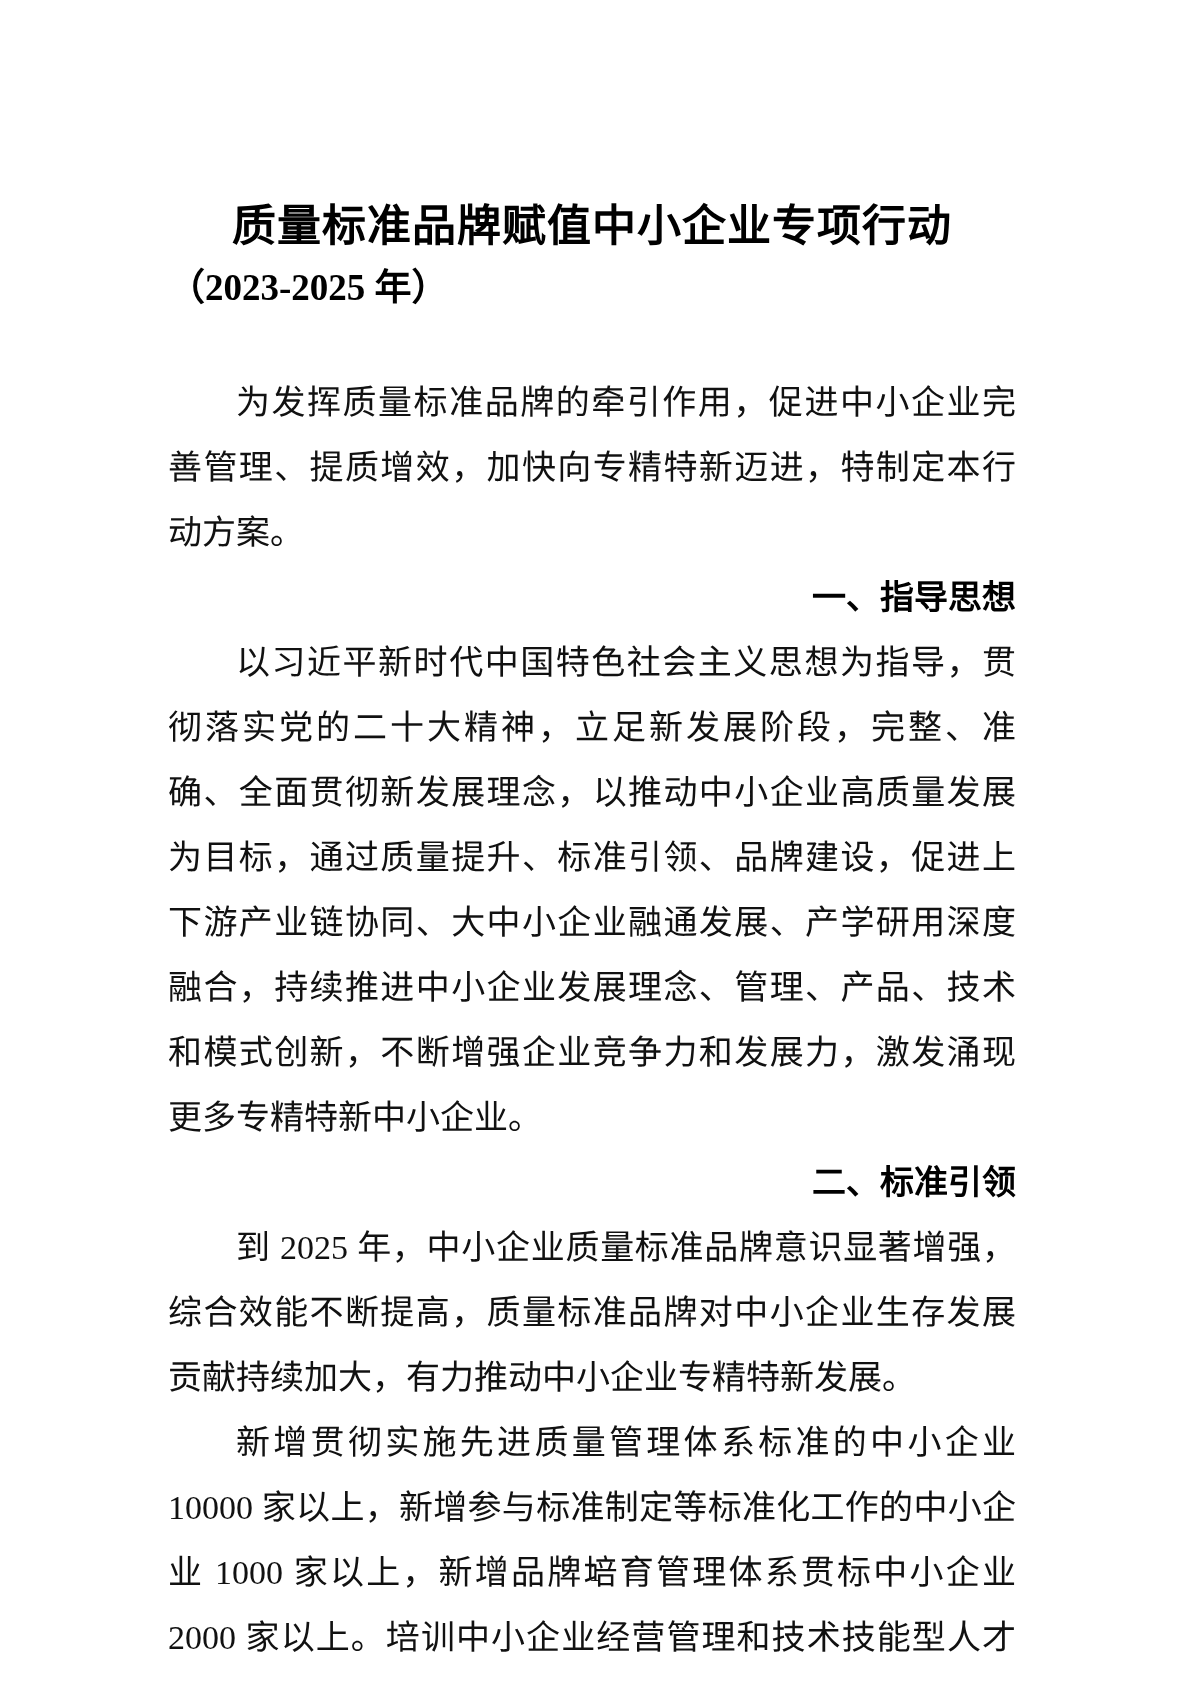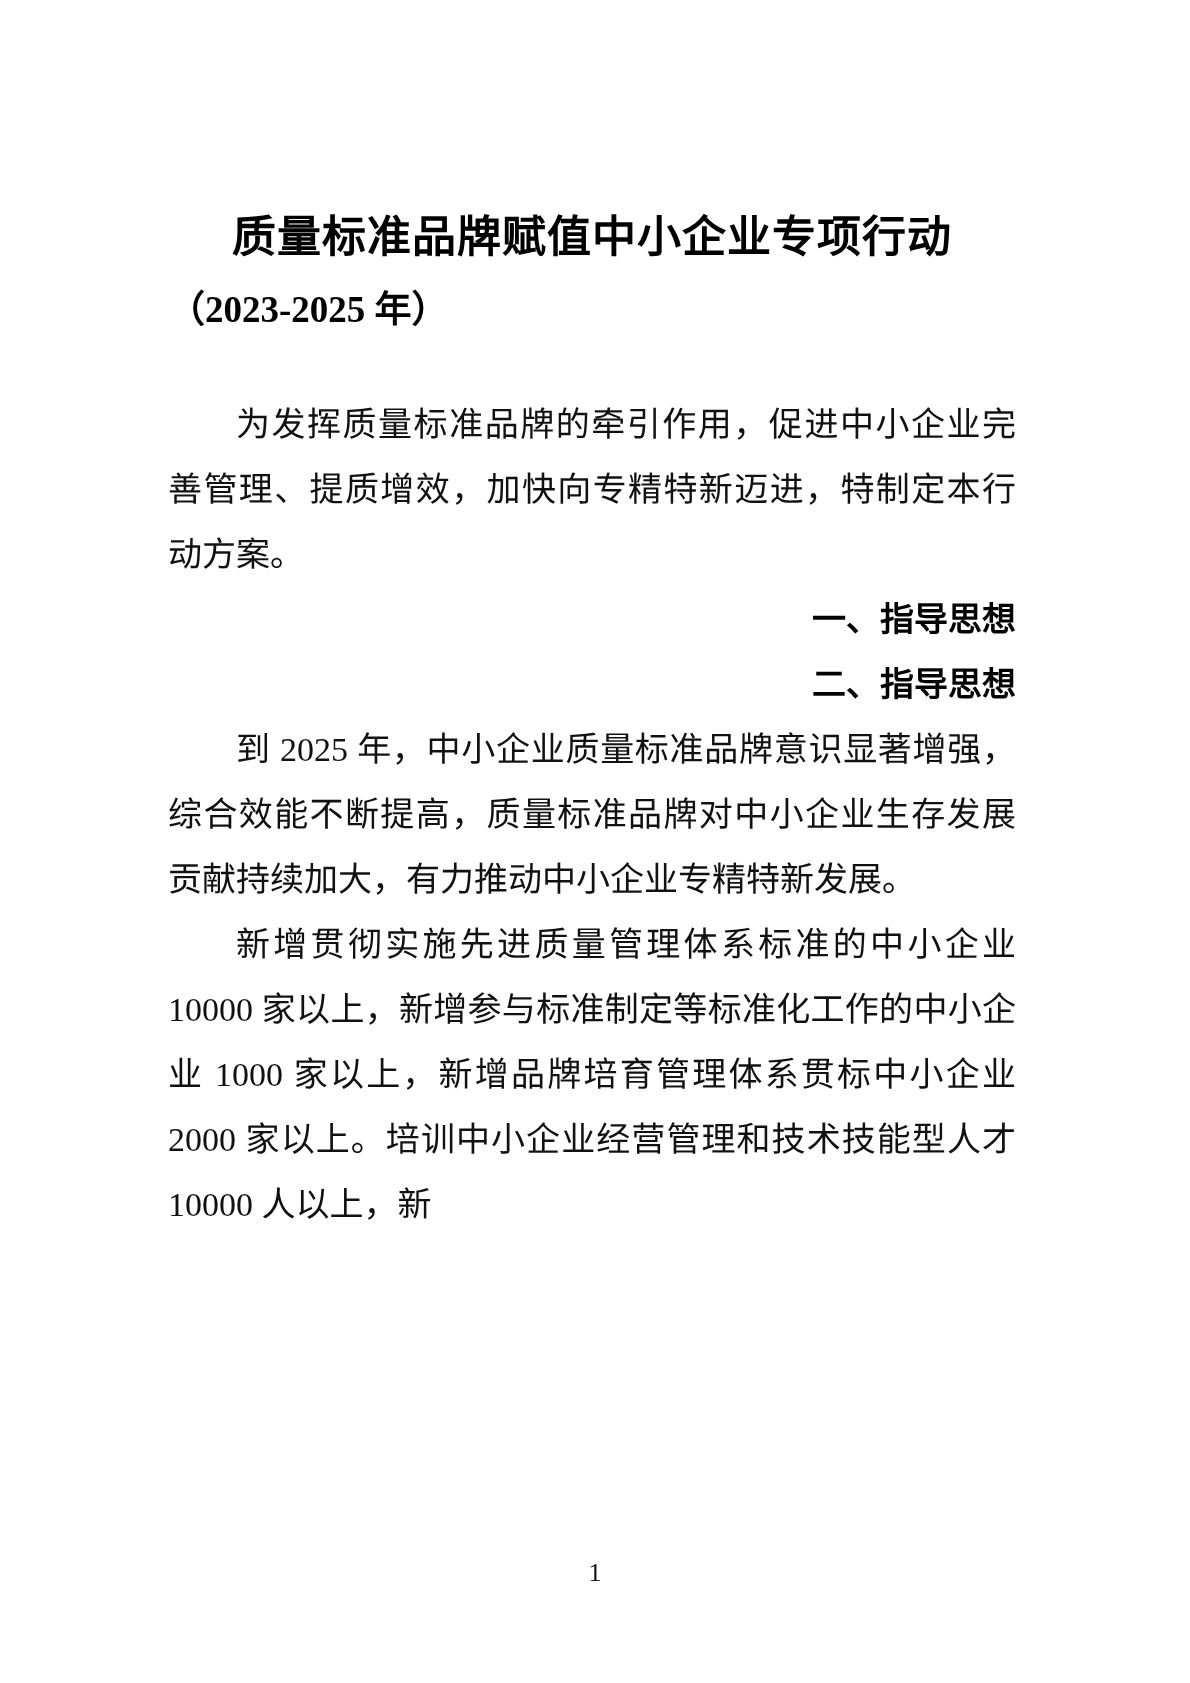--- a/index.html
+++ b/index.html
@@ -16,21 +16,21 @@
     overflow: hidden;
     font-family: "Liberation Serif", "DejaVu Serif", serif;
   }
   .content {
     position: absolute;
     left: 168px;
     width: 848px;
     top: 196px;
   }
   .doc-title {
-    margin: 11px;
+    margin: 0;
     text-align: center;
     font-size: 44px;
     line-height: 62px;
     font-weight: bold;
     color: #000000;
     font-family: "Liberation Serif", "DejaVu Serif", serif;
     letter-spacing: 1px;
   }
   .doc-subtitle {
     margin: 0 0 52px 0;
@@ -75,22 +75,23 @@
   <div class="content">
 
     <h1 class="doc-title">质量标准品牌赋值中小企业专项行动</h1>
 
     <div class="doc-subtitle">（2023-2025 年）</div>
 
     <p class="body-block">为发挥质量标准品牌的牵引作用，促进中小企业完善管理、提质增效，加快向专精特新迈进，特制定本行动方案。</p>
 
     <p class="body-block heading">一、指导思想</p>
 
+    <p class="body-block">以习近平新时代中国特色社会主义思想为指导，贯彻落实党的二十大精神，立足新发展阶段，完整、准确、全面贯彻新发展理念，以推动中小企业高质量发展为目标，通过质量提升、标准引领、品牌建设，促进上下游产业链协同、大中小企业融通发展、产学研用深度融合，持续推进中小企业发展理念、管理、产品、技术和模式创新，不断增强企业竞争力和发展力，激发涌现更多专精特新中小企业。</p>
 
-    <p class="body-block heading">二、指导思想</p>
+    <p class="body-block heading">二、标准引领</p>
 
     <p class="body-block">到 2025 年，中小企业质量标准品牌意识显著增强，综合效能不断提高，质量标准品牌对中小企业生存发展贡献持续加大，有力推动中小企业专精特新发展。</p>
 
     <p class="body-block">新增贯彻实施先进质量管理体系标准的中小企业 10000 家以上，新增参与标准制定等标准化工作的中小企业 1000 家以上，新增品牌培育管理体系贯标中小企业 2000 家以上。培训中小企业经营管理和技术技能型人才 10000 人以上，新</p>
 
   </div>
 
   <div class="page-footer">1</div>
 </div>
 

